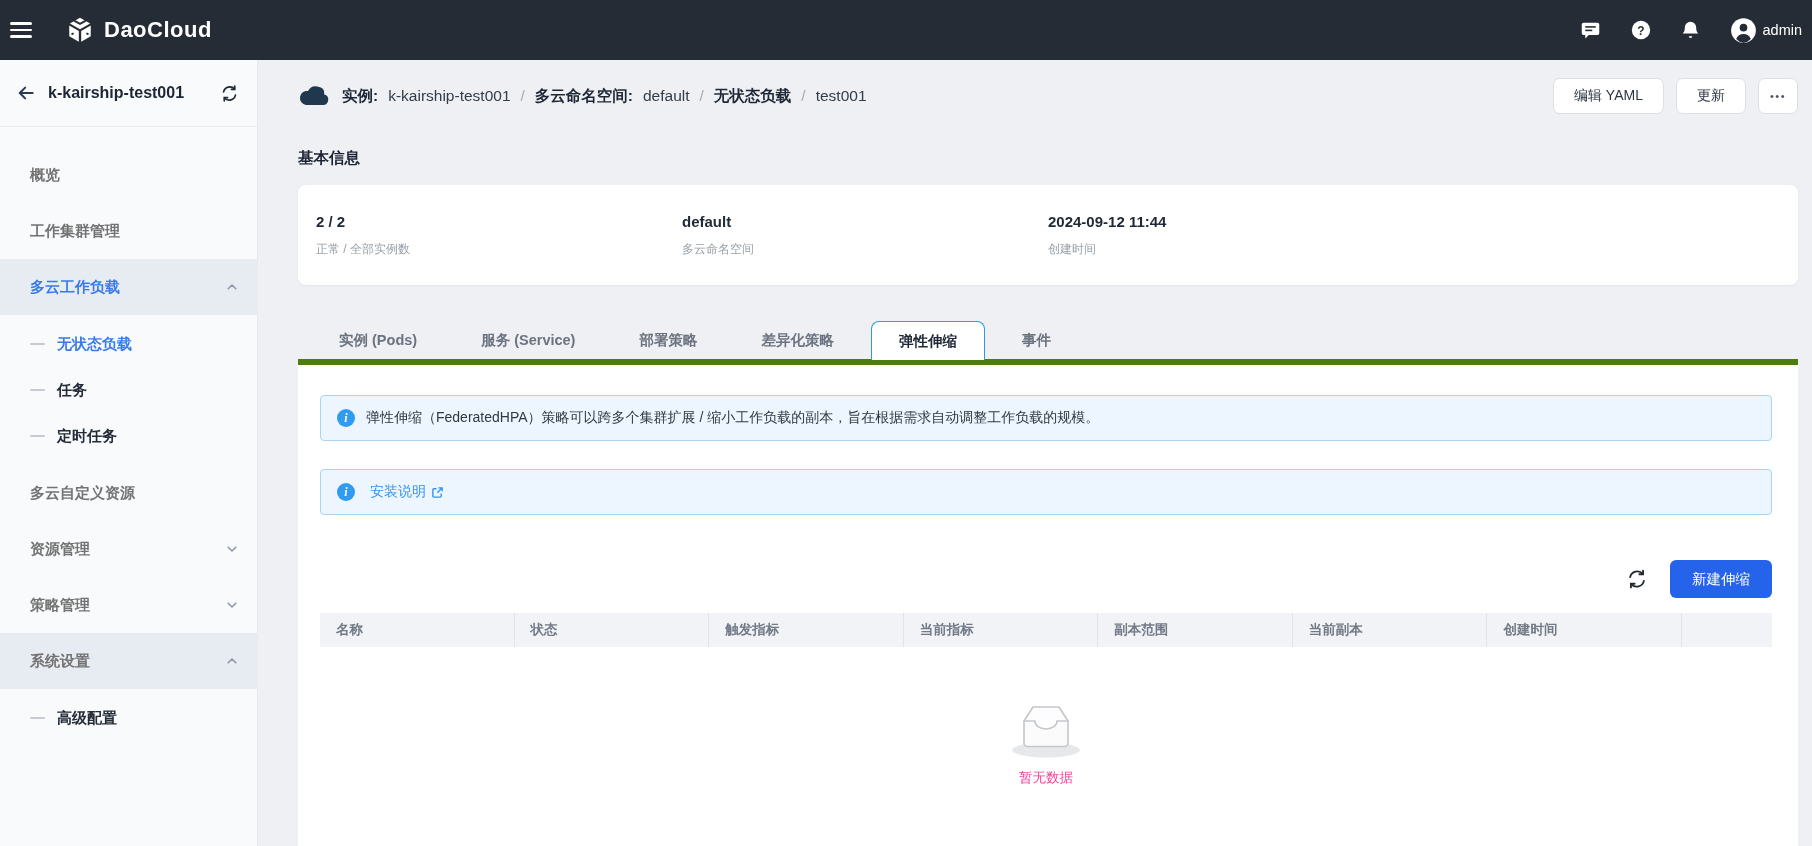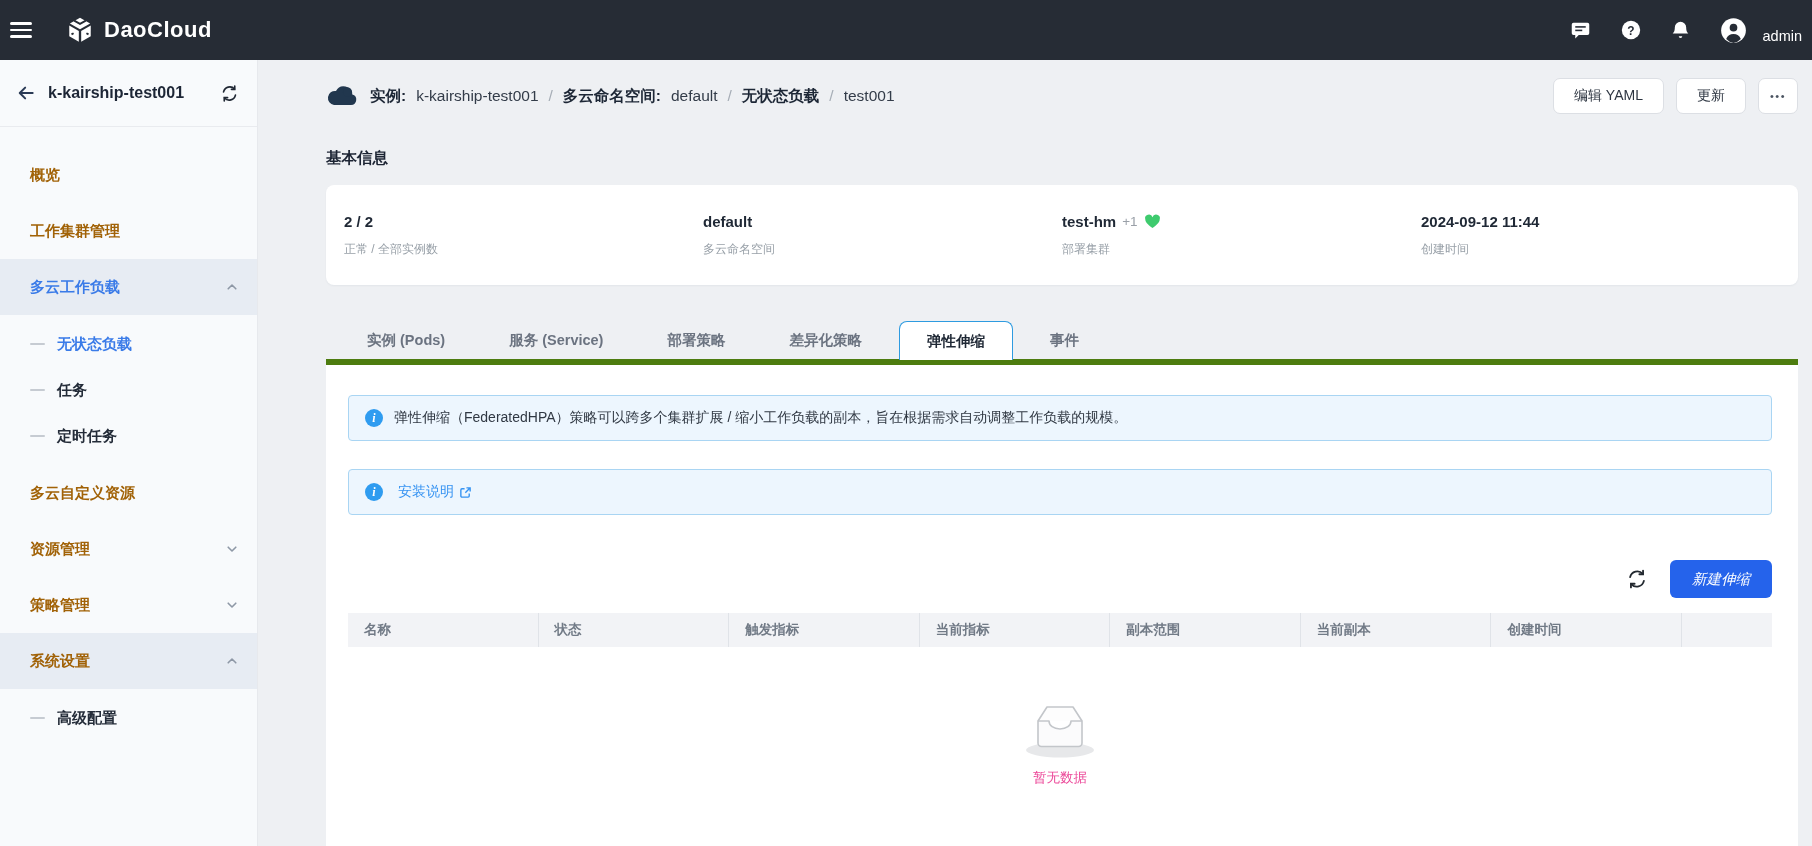--- a/index.html
+++ b/index.html
@@ -8,33 +8,33 @@
 
   
   .topbar { height:60px; background:#262c35; display:flex; align-items:center; padding:0 10px; color:#fff; }
   .hamburger { width:22px; display:flex; flex-direction:column; gap:4px; cursor:pointer; margin-right:34px; }
   .hamburger span { height:2.5px; background:#fff; border-radius:2px; }
   .brand { display:flex; align-items:center; gap:10px; }
   .brand-name { font-size:22px; font-weight:700; letter-spacing:.5px; }
   .topbar-spacer { flex:1; }
   .topbar-right { display:flex; align-items:center; gap:28px; }
   .topbar-icon { width:22px; height:22px; display:flex; align-items:center; justify-content:center; cursor:pointer; }
-  .user-chip { display:flex; align-items:flex-end; gap:16px; }
+  .user-chip { display:flex; align-items:center; gap:6px; }
   .user-name { font-size:14.5px; color:#fff; }
 
   
-  .app { display:flex; height:786px;gap:28px; }
+  .app { display:flex; height:786px; }
 
   
   .sidebar { width:258px; background:#f8fafc; border-right:1px solid #e7e9ed; flex-shrink:0; }
   .side-head { height:66px; display:flex; align-items:center; gap:12px; padding:0 18px 0 16px; }
   .side-cluster { font-size:16px; font-weight:700; color:#1d2636; flex:1; white-space:nowrap; }
   .side-divider { height:1px; background:#e9ebef; margin:0 0 0 0; }
   .side-nav { padding-top:20px; }
-  .nav-item { height:56px; display:flex; align-items:center; padding:0 18px 0 30px; font-size:15px; font-weight:600; color:#a16207; cursor:pointer; }
+  .nav-item { height:56px; display:flex; align-items:center; padding:0 18px 0 30px; font-size:15px; font-weight:600; color:#737373; cursor:pointer; }
   .nav-item .lbl { flex:1; }
   .nav-item.highlight { background:#e7ecf3; }
   .nav-item.active-parent { color:#3a7be8; }
   .sub-group { padding:6px 0; }
   .nav-sub { height:46px; display:flex; align-items:center; padding:0 18px 0 30px; font-size:15px; font-weight:600; color:#242c39; cursor:pointer; }
   .nav-sub .dash { width:15px; height:2.5px; background:#c6cbd2; border-radius:2px; margin-right:12px; flex-shrink:0; }
   .nav-sub.active { color:#3a7be8; }
 
   
   .main { flex:1; display:flex; flex-direction:column; padding:0 14px 0 40px; min-width:0; }
@@ -61,21 +61,21 @@
   .tab.active { background:#fff; border:1px solid #2e9be0; border-bottom:none; border-radius:8px 8px 0 0; margin-bottom:-1px; height:39px; color:#1f2835; position:relative; z-index:2; }
 
   
   .panel { flex:1; background:#fff; padding:30px 26px 0 22px; }
   .alert { height:46px; background:#edf6fe; border:1px solid #a9d5f3; border-radius:4px; display:flex; align-items:center; gap:11px; padding:0 16px; margin-bottom:28px; font-size:14px; color:#303843; }
   .info-dot { width:18px; height:18px; border-radius:50%; background:#2f9cf0; color:#fff; display:flex; align-items:center; justify-content:center; font-size:12px; font-weight:700; font-family:"Liberation Serif","DejaVu Serif",serif; flex-shrink:0; font-style:italic; }
   .alert-link { color:#3693f2; cursor:pointer; display:inline-flex; align-items:center; gap:5px; margin-left:4px; }
 
   .toolbar { margin-top:30px; height:68px; display:flex; align-items:center; justify-content:flex-end; gap:22px; }
   .refresh-btn { width:22px; height:22px; cursor:pointer; display:flex; }
-  .btn-primary { background:#2563eb; color:#fff; border:none; border-radius:6px; height:38px; padding:0 22px; font-size:14.5px; cursor:pointer; font-family:inherit;font-style:italic; }
+  .btn-primary { background:#2563eb; color:#fff; border:none; border-radius:6px; height:38px; padding:0 22px; font-size:14.5px; cursor:pointer; font-family:inherit; }
 
   .table-head { display:grid; grid-template-columns:repeat(7,1fr) 90px; height:34px; background:#f2f3f6; }
   .th { display:flex; align-items:center; padding-left:16px; font-size:13.5px; font-weight:700; color:#717a86; border-right:1px solid #e0e3e8; }
   .th:last-child { border-right:none; }
 
   .empty { margin-top:50px; display:flex; flex-direction:column; align-items:center; }
   .empty-text { margin-top:10px; font-size:13.5px; color:#ec4899; }
 </style>
 </head>
 <body>
@@ -231,30 +231,20 @@
     <div class="info-card">
       <div class="stat">
         <div class="v">2 / 2</div>
         <div class="l">正常 / 全部实例数</div>
       </div>
       <div class="stat">
         <div class="v">default</div>
         <div class="l">多云命名空间</div>
       </div>
       <div class="stat">
-        <div class="v">
-          <span>test-hm</span>
-          <span class="plus">+1</span>
-          <svg width="17" height="16" viewBox="0 0 24 22">
-              <path d="M12 21 C4.8 15.7 1.8 12.2 1.8 8.6 A5 5 0 0 1 12 5.6 A5 5 0 0 1 22.2 8.6 C22.2 12.2 19.2 15.7 12 21 Z" fill="#3ecb6e"></path>
-            </svg>
-        </div>
-        <div class="l">部署集群</div>
-      </div>
-      <div class="stat">
         <div class="v">2024-09-12 11:44</div>
         <div class="l">创建时间</div>
       </div>
     </div>
 
     <div class="tabs">
       <div class="tab">实例 (Pods)</div>
       <div class="tab">服务 (Service)</div>
       <div class="tab">部署策略</div>
       <div class="tab">差异化策略</div>

